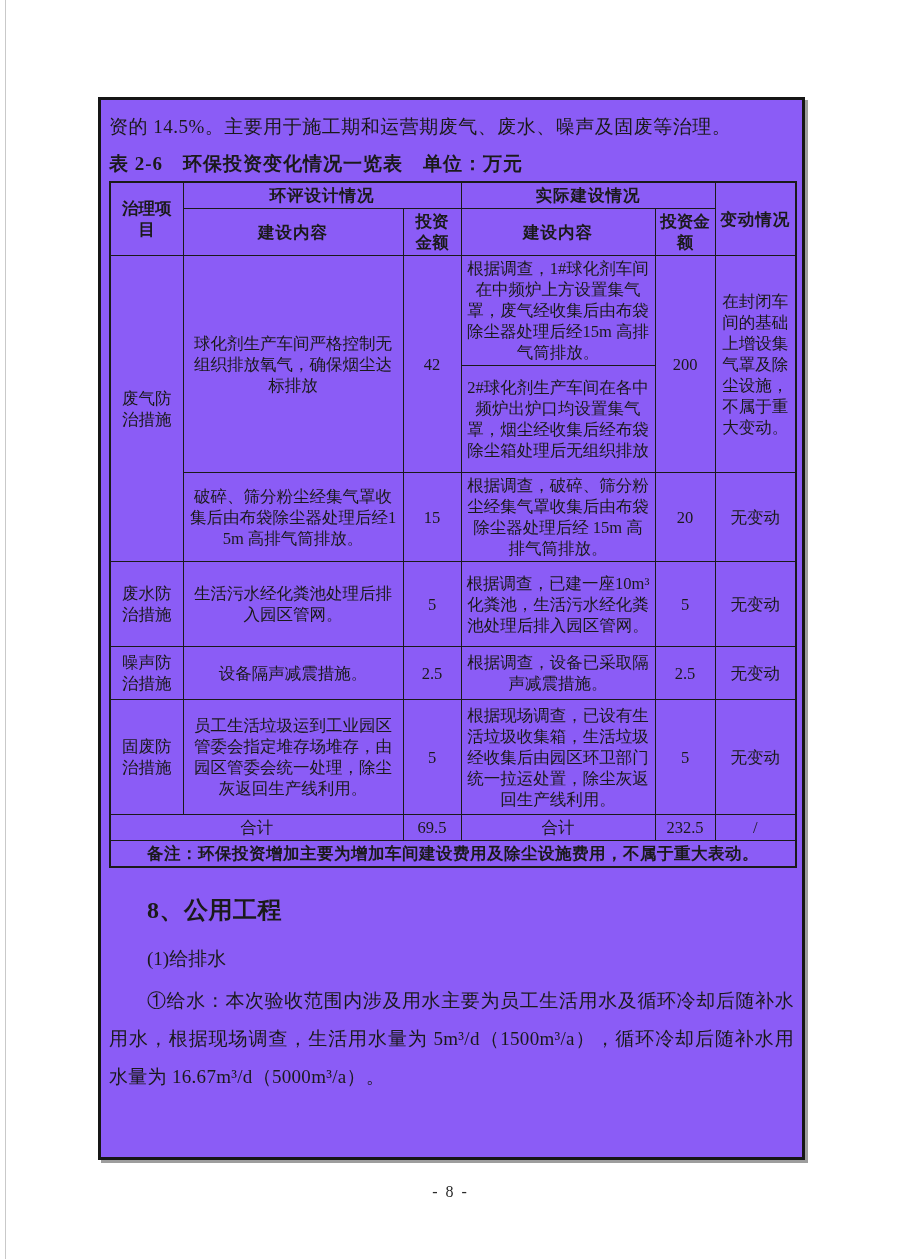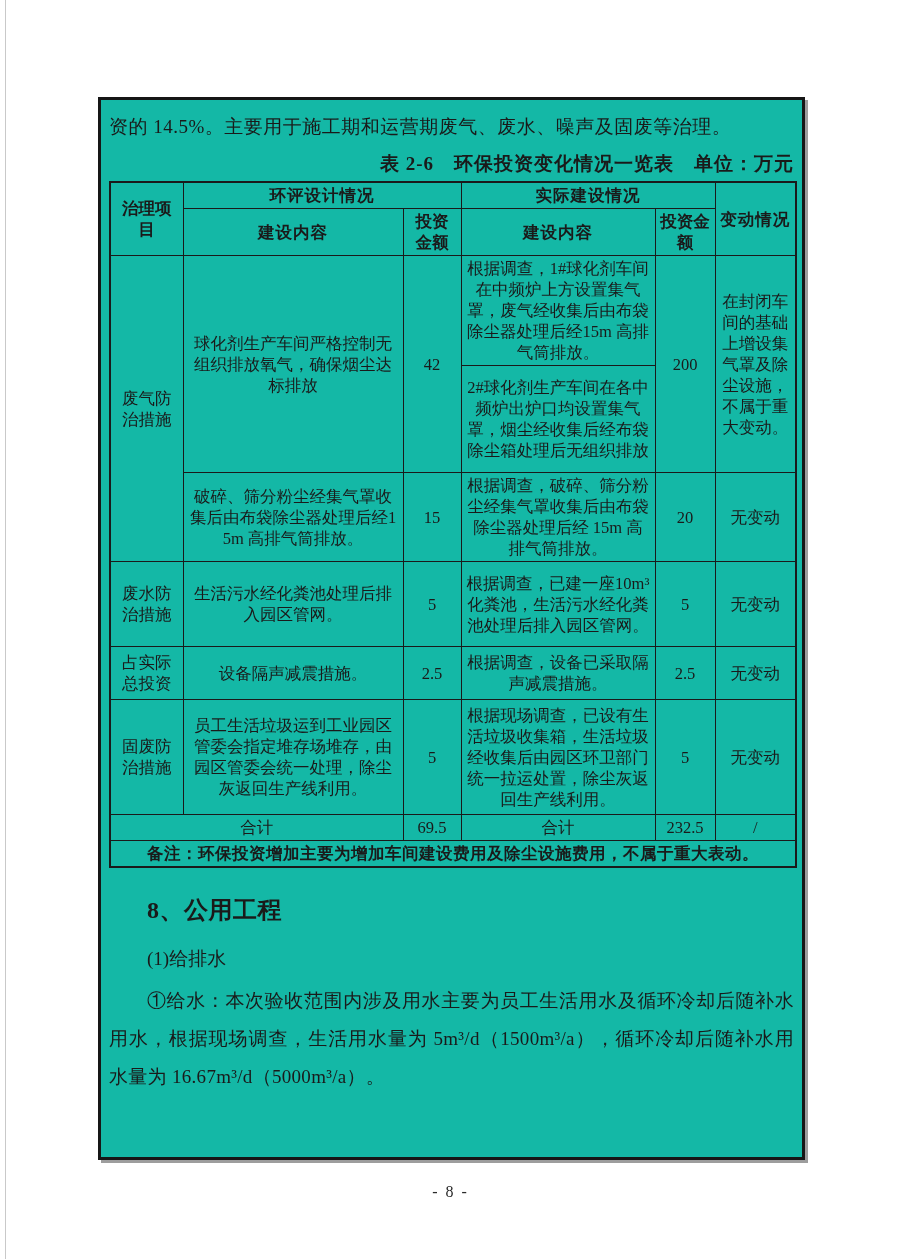--- a/index.html
+++ b/index.html
@@ -14,32 +14,32 @@
   .scan-line {
     position: absolute; left: 5px; top: 0;
     width: 1px; height: 1259px;
     background: #c9c9c9;
   }
   .frame {
     position: absolute; left: 98px; top: 97px;
     width: 707px; height: 1063px;
     border: 3px solid #161616;
     box-shadow: 3px 3px 0 #9d9d9d;
-    background: #14b8a6;
+    background: #8b5cf6;
     padding: 6px 8px 0 8px;
     overflow: hidden;
   }
   .body-text {
     font-size: 19px; line-height: 42px;
     text-align: justify;
     letter-spacing: 0.5px;
   }
   .indent { text-indent: 2em; }
   .table-title {
-    text-align: right;
+    text-align: left;
     font-weight: bold;
     font-size: 19px;
     letter-spacing: 1px;
     margin: 3px 0 4px 0;
   }
   table.inv {
     width: 100%;
     border-collapse: collapse;
     border: 2px solid #1a1a1a;
     table-layout: fixed;
@@ -155,21 +155,21 @@
       <tr class="rF">
         <td class="cat">废水防治措施</td>
         <td>生活污水经化粪池处理后排入园区管网。</td>
         <td class="num">5</td>
         <td>根据调查，已建一座10m³化粪池，生活污水经化粪池处理后排入园区管网。</td>
         <td class="num">5</td>
         <td>无变动</td>
       </tr>
 
       <tr class="rG">
-        <td class="cat">占实际总投资</td>
+        <td class="cat">噪声防治措施</td>
         <td>设备隔声减震措施。</td>
         <td class="num">2.5</td>
         <td>根据调查，设备已采取隔声减震措施。</td>
         <td class="num">2.5</td>
         <td>无变动</td>
       </tr>
 
       <tr class="rH">
         <td class="cat">固废防治措施</td>
         <td>员工生活垃圾运到工业园区管委会指定堆存场堆存，由园区管委会统一处理，除尘灰返回生产线利用。</td>

